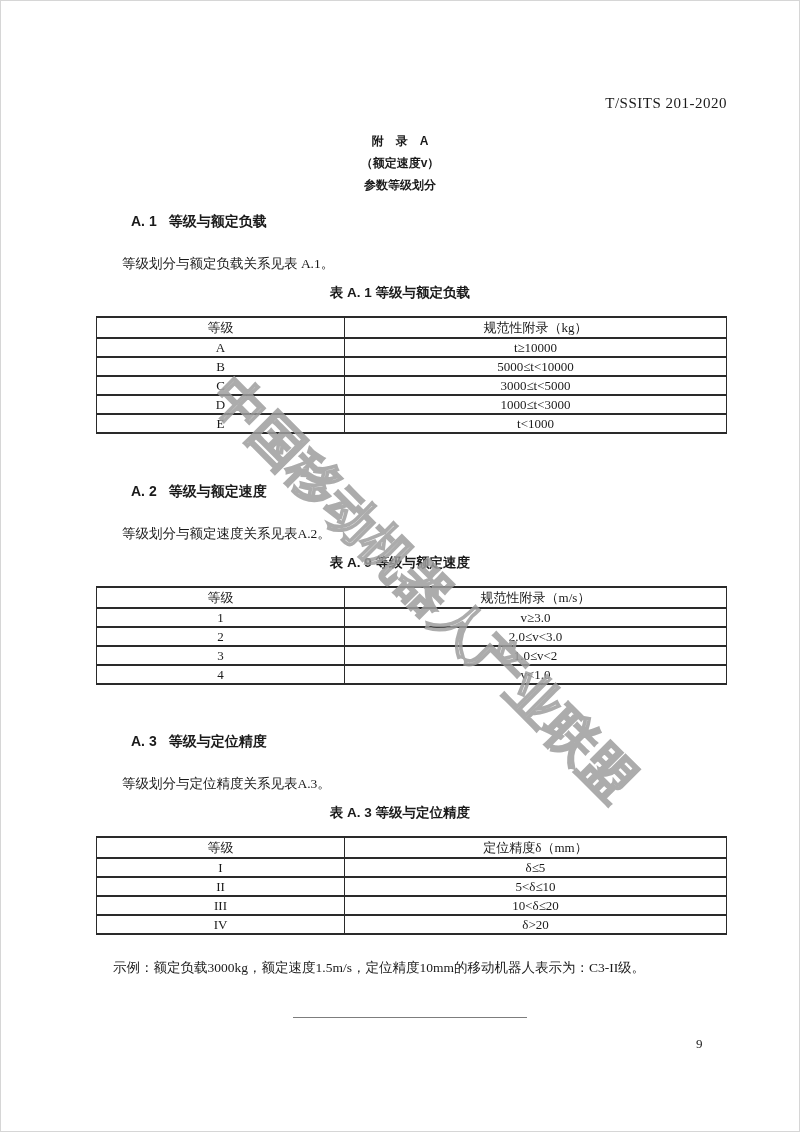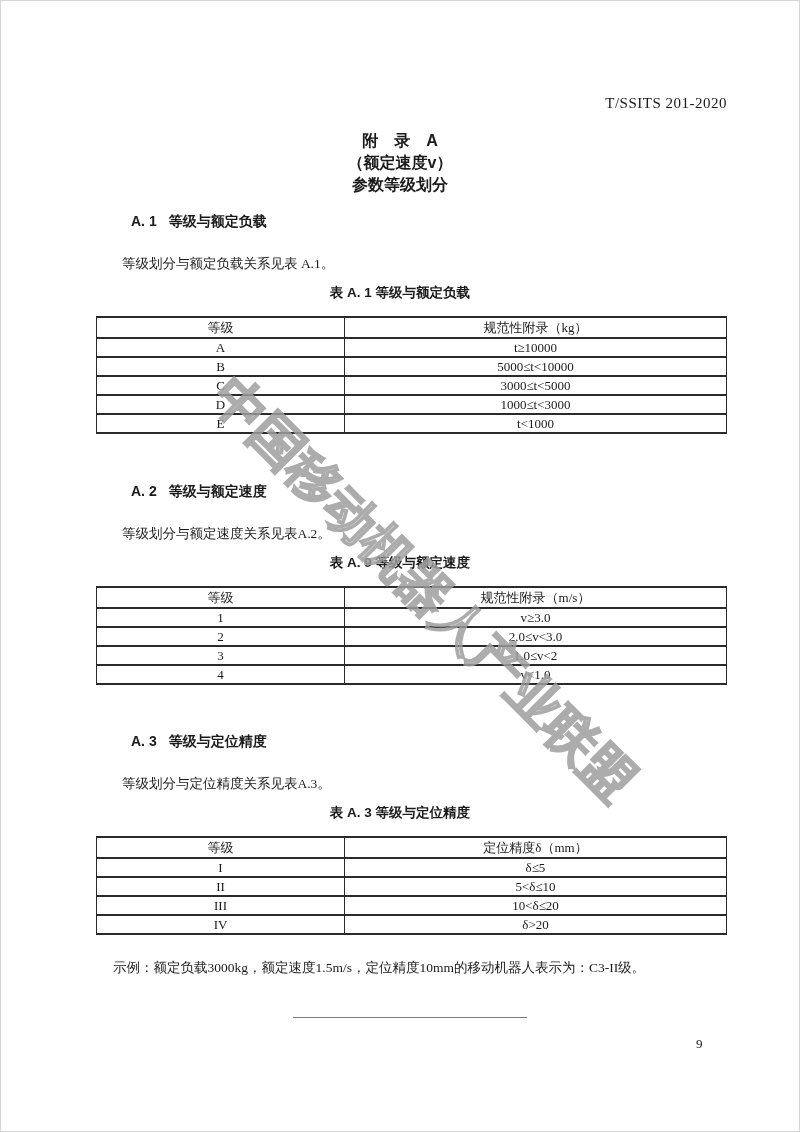--- a/index.html
+++ b/index.html
@@ -23,21 +23,21 @@
     letter-spacing: 0.5px;
     font-family: "Liberation Serif", "DejaVu Serif", serif;
   }
   .title-block {
     position: absolute;
     top: 130px;
     left: 0;
     width: 100%;
     text-align: center;
     line-height: 22px;
-    font-size: 16px;
+    font-size: 12px;
     font-weight: bold;
     font-family: "Liberation Sans", "DejaVu Sans", sans-serif;
   }
   .section { position: absolute; left: 0; width: 100%; }
   .sec-a1 { top: 213px; }
   .sec-a2 { top: 483px; }
   .sec-a3 { top: 733px; }
   .sec-heading {
     position: absolute;
     left: 95px;

